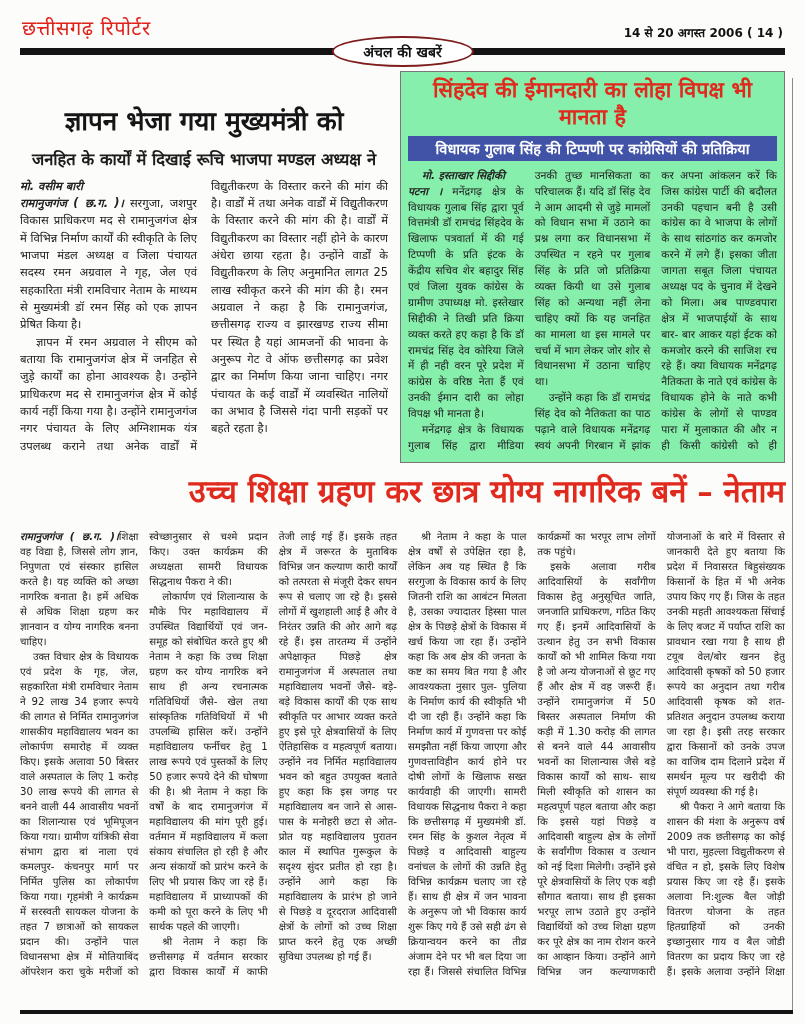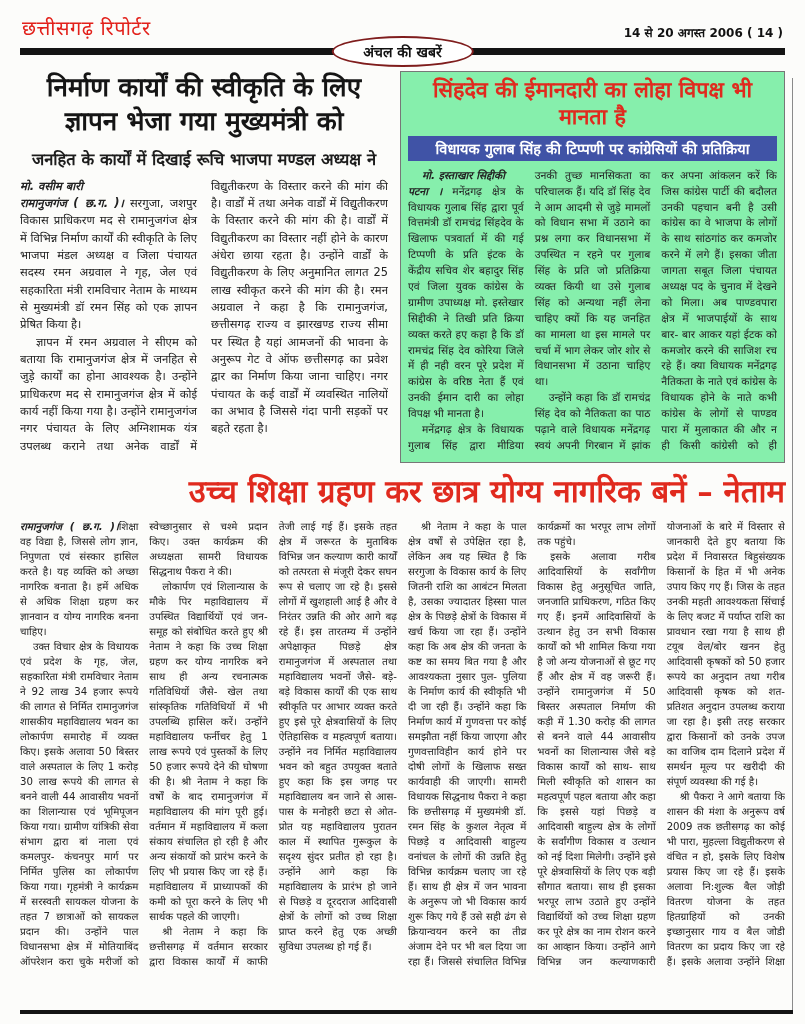--- a/index.html
+++ b/index.html
@@ -83,21 +83,21 @@
   .reaction-body .byline { display:block; text-align:left; padding-left:14px; }
   .reaction-body p { margin:0; }
   .reaction-body p.indent { text-indent:14px; }
 
   
   .education-article { margin-top:10px; }
   .education-headline {
     font-size:31px; font-weight:bold; text-align:right; line-height:1.2;
   }
   .education-body {
-    margin-top:10px; height:452px; overflow:hidden;
+    margin-top:20px; height:452px; overflow:hidden;
     column-count:6; column-gap:11px;
     font-size:10.2px; line-height:1.47;
   }
   .education-body p { margin:0; }
   .education-body p.indent { text-indent:13px; }
 
   .bottom-rule {
     position:absolute; left:20px; right:12px; bottom:10px;
     height:3px; border-top:3px solid #141414; border-bottom:1px solid #141414;
   }
@@ -116,21 +116,21 @@
     </div>
     <div class="masthead-rules">
       <span class="section-badge">अंचल की खबरें</span>
     </div>
   </header>
 
   <div class="top-row">
 
     <article class="lead-article">
       <h1 class="lead-headline">
-        <span>निर्माण कार्यों की स्वीकृति के लिए</span><br>
+        <br>
         <span>ज्ञापन भेजा गया मुख्यमंत्री को</span>
       </h1>
       <h2 class="lead-subhead">जनहित के कार्यों में दिखाई रूचि भाजपा मण्डल अध्यक्ष ने</h2>
       <div class="lead-body body-text">
         <span class="byline">मो. वसीम बारी</span>
         <p><span class="dateline">रामानुजगंज ( छ.ग. )।</span> <span>सरगुजा, जशपुर विकास प्राधिकरण मद से रामानुजगंज क्षेत्र में विभिन्न निर्माण कार्यों की स्वीकृति के लिए भाजपा मंडल अध्यक्ष व जिला पंचायत सदस्य रमन अग्रवाल ने गृह, जेल एवं सहकारिता मंत्री रामविचार नेताम के माध्यम से मुख्यमंत्री डॉ रमन सिंह को एक ज्ञापन प्रेषित किया है।</span></p>
         <p class="indent">ज्ञापन में रमन अग्रवाल ने सीएम को बताया कि रामानुजगंज क्षेत्र में जनहित से जुड़े कार्यों का होना आवश्यक है। उन्होंने प्राधिकरण मद से रामानुजगंज क्षेत्र में कोई कार्य नहीं किया गया है। उन्होंने रामानुजगंज नगर पंचायत के लिए अग्निशामक यंत्र उपलब्ध कराने तथा अनेक वार्डों में विद्युतीकरण के विस्तार करने की मांग की है। वार्डों में तथा अनेक वार्डों में विद्युतीकरण के विस्तार करने की मांग की है। वार्डों में विद्युतीकरण का विस्तार नहीं होने के कारण अंधेरा छाया रहता है। उन्होंने वार्डों के विद्युतीकरण के लिए अनुमानित लागत 25 लाख स्वीकृत करने की मांग की है। रमन अग्रवाल ने कहा है कि रामानुजगंज, छत्तीसगढ़ राज्य व झारखण्ड राज्य सीमा पर स्थित है यहां आमजनों की भावना के अनुरूप गेट वे ऑफ छत्तीसगढ़ का प्रवेश द्वार का निर्माण किया जाना चाहिए। नगर पंचायत के कई वार्डों में व्यवस्थित नालियों का अभाव है जिससे गंदा पानी सड़कों पर बहते रहता है।</p>
 
       </div>
     </article>

